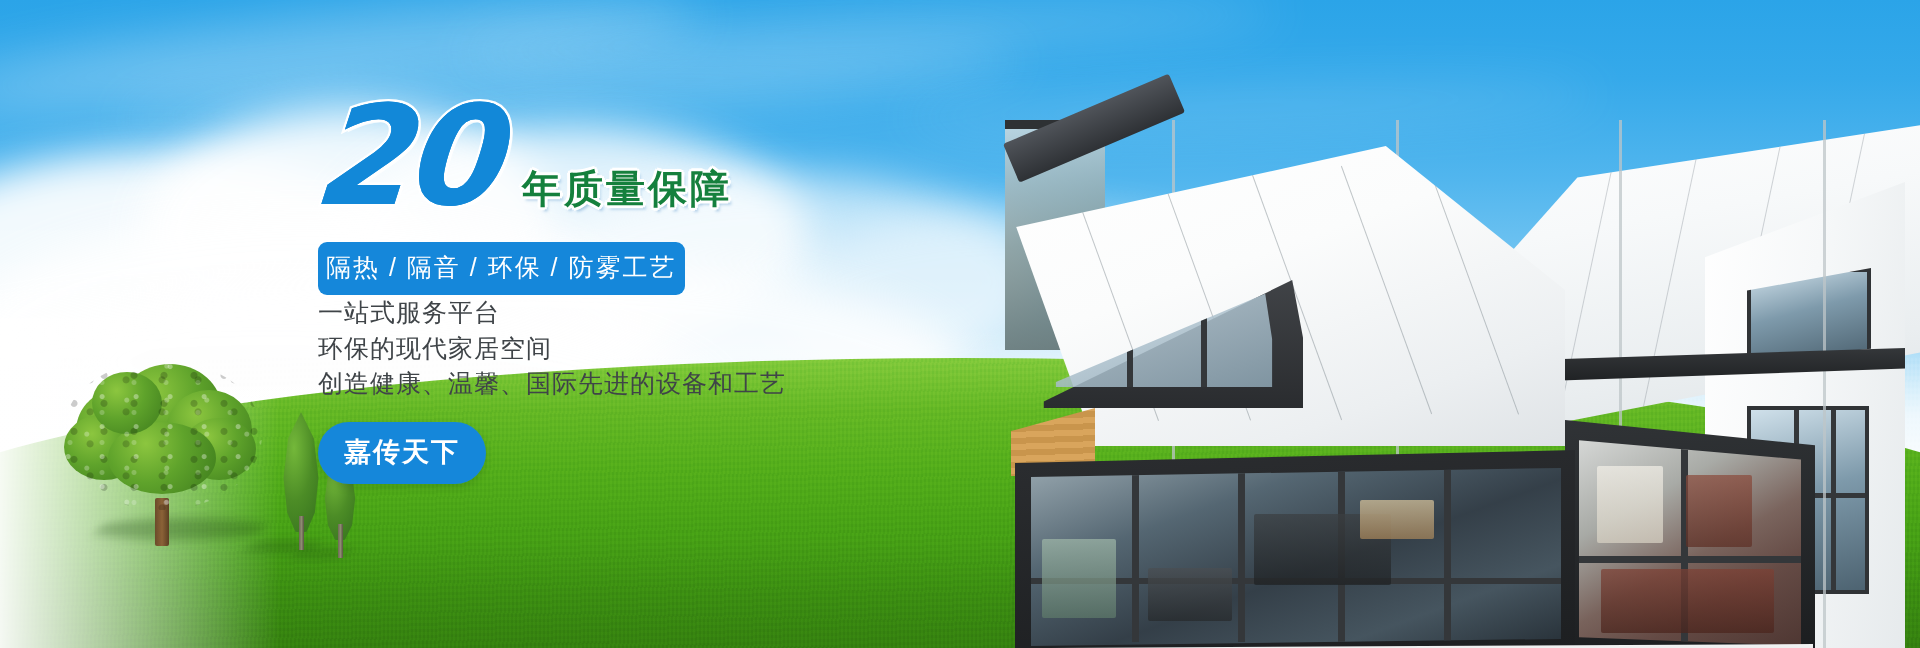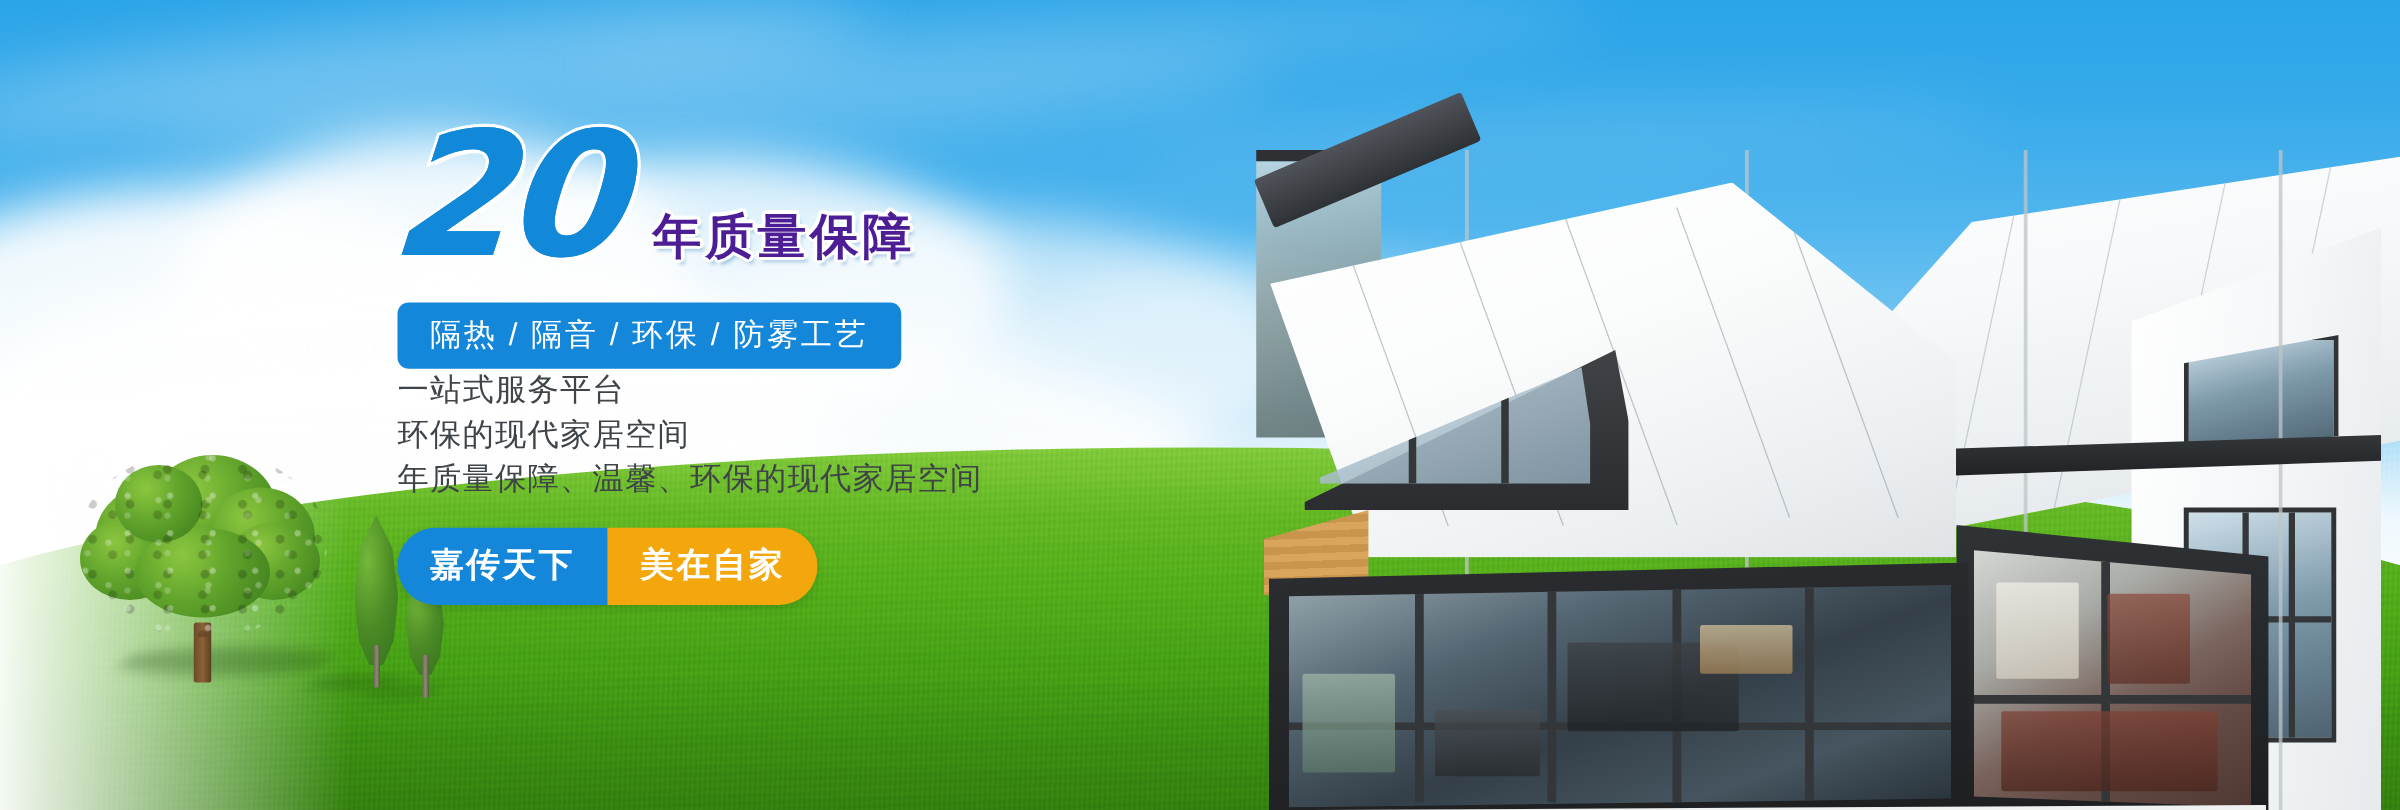--- a/index.html
+++ b/index.html
@@ -244,31 +244,31 @@
   .twenty-inner{
     position:absolute; left:8px; top:-8px;
     font-family:"DejaVu Sans","Liberation Sans",sans-serif;
     font-size:138px; font-weight:bold; font-style:italic;
     letter-spacing:-6px; color:#1288D8; line-height:1;
     transform:skewX(-7deg);
   }
   .guarantee{
     position:absolute; left:204px; top:66px;
     font-size:39px; font-weight:bold; letter-spacing:3px;
-    color:#4c1d95;
+    color:#15803d;
     text-shadow:
       -2px -2px 0 #fff, 2px -2px 0 #fff, -2px 2px 0 #fff, 2px 2px 0 #fff,
       -3px 0 0 #fff, 3px 0 0 #fff, 0 -3px 0 #fff, 0 3px 0 #fff,
       3px 4px 3px rgba(30,110,180,.35);
   }
 
   .feature-pill{
     margin-top:14px; display:inline-block;
     background:#1587DA; border-radius:9px;
-    padding:9px 26px 11px;
+    padding:9px 8px 11px;
     color:#fff; font-size:25px; letter-spacing:2px; font-weight:500;
   }
 
   .desc{}
   .desc p{color:#3F4448; font-size:25px; line-height:1.42; letter-spacing:1px;}
 
   .cta{
     margin-top:20px; display:inline-flex; border-radius:34px; overflow:hidden;
     box-shadow:0 3px 8px rgba(0,0,0,.12);
   }
@@ -422,22 +422,21 @@
       <div class="guarantee">年质量保障</div>
     </div>
 
     <div class="feature-pill">
       <span>隔热 / 隔音 / 环保 / 防雾工艺</span>
     </div>
 
     <div class="desc">
       <p>一站式服务平台</p>
       <p>环保的现代家居空间</p>
-      <p>年质量保障、温馨、环保的现代家居空间</p>
+      <p>创造健康、温馨、国际先进的设备和工艺</p>
     </div>
 
     <div class="cta">
       <span class="blue">嘉传天下</span>
-      <span class="amber">美在自家</span>
     </div>
 
   </div>
 </div>
 
 </body></html>

